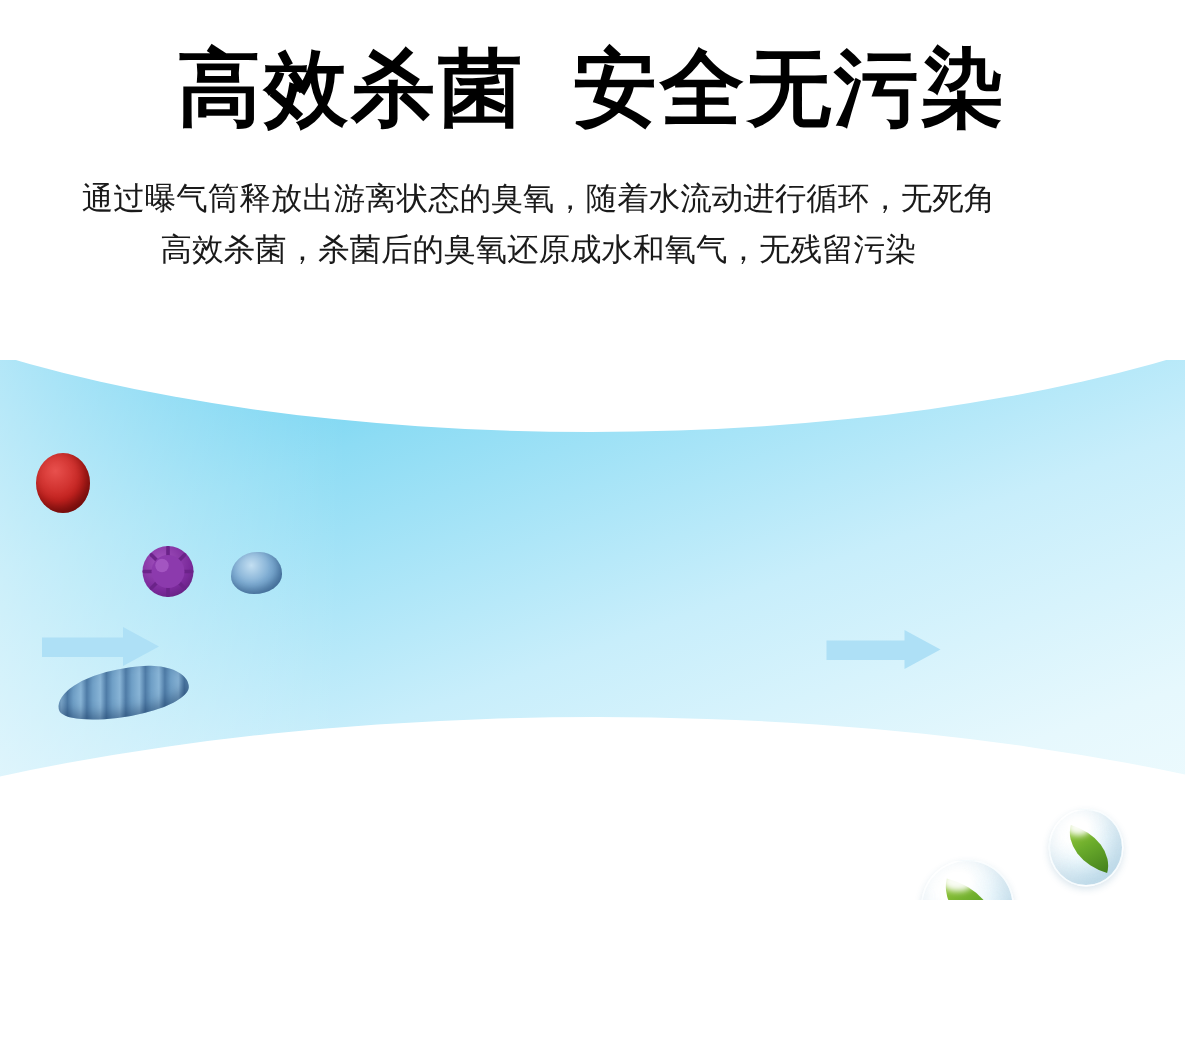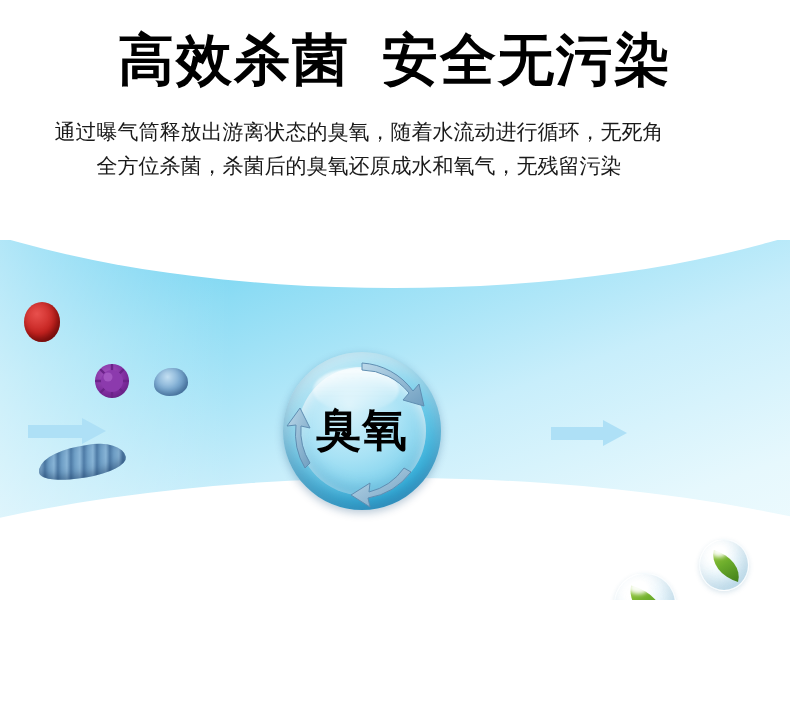--- a/index.html
+++ b/index.html
@@ -207,21 +207,21 @@
 </style>
 </head>
 <body>
 
 <div id="page">
 
   <div id="header">
     <div id="title">高效杀菌  安全无污染</div>
     <div id="subtitle">
       <span class="sub-line">通过曝气筒释放出游离状态的臭氧，随着水流动进行循环，无死角</span>
-      <span class="sub-line">全方位杀菌，杀菌后的臭氧还原成水和氧气，无残留污染</span>
+      <span class="sub-line">高效杀菌，杀菌后的臭氧还原成水和氧气，无残留污染</span>
     </div>
   </div>
 
   <div id="stage">
 
     <div id="stage-bg"></div>
     <div class="mask" id="mask-top"></div>
     <div class="mask" id="mask-bottom"></div>
     <div id="stage-fade-left"></div>
 
@@ -247,38 +247,20 @@
 
     <div class="flow-arrow" id="arrow-left">
       <div class="shaft"></div>
       <div class="head"></div>
     </div>
     <div class="flow-arrow" id="arrow-right">
       <div class="shaft"></div>
       <div class="head"></div>
     </div>
 
-    <div id="ozone-sphere">
-      <div id="ozone-inner"></div>
-      <div id="ozone-gloss"></div>
-      <svg id="ozone-arrows" viewBox="0 0 158 158">
-        <defs>
-          <linearGradient id="agr" x1="0" y1="0" x2="1" y2="1">
-            <stop offset="0" stop-color="#bcd9ea"></stop>
-            <stop offset="1" stop-color="#6f9ec0"></stop>
-          </linearGradient>
-        </defs>
-        <g fill="url(#agr)" stroke="#5f8eb2" stroke-width="1">
-          <path d="M79 18 A61 61 0 0 1 126 41 L120 48 L141 54 L136 32 L130 39 A68 68 0 0 0 79 11 Z"></path>
-          <path d="M27 111 A61 61 0 0 1 18 74 L27 76 L17 56 L4 74 L13 73 A68 68 0 0 0 22 116 Z"></path>
-          <path d="M121 116 A61 61 0 0 1 86 140 L87 131 L68 143 L87 155 L85 146 A68 68 0 0 0 128 120 Z"></path>
-        </g>
-      </svg>
-      <div id="ozone-label">臭氧</div>
-    </div>
 
     <div class="bubble" id="bubble-2">
       <div class="leaf"></div>
       <div class="spec"></div>
     </div>
     <div class="bubble" id="bubble-3">
       <div class="leaf"></div>
       <div class="spec"></div>
     </div>
 

